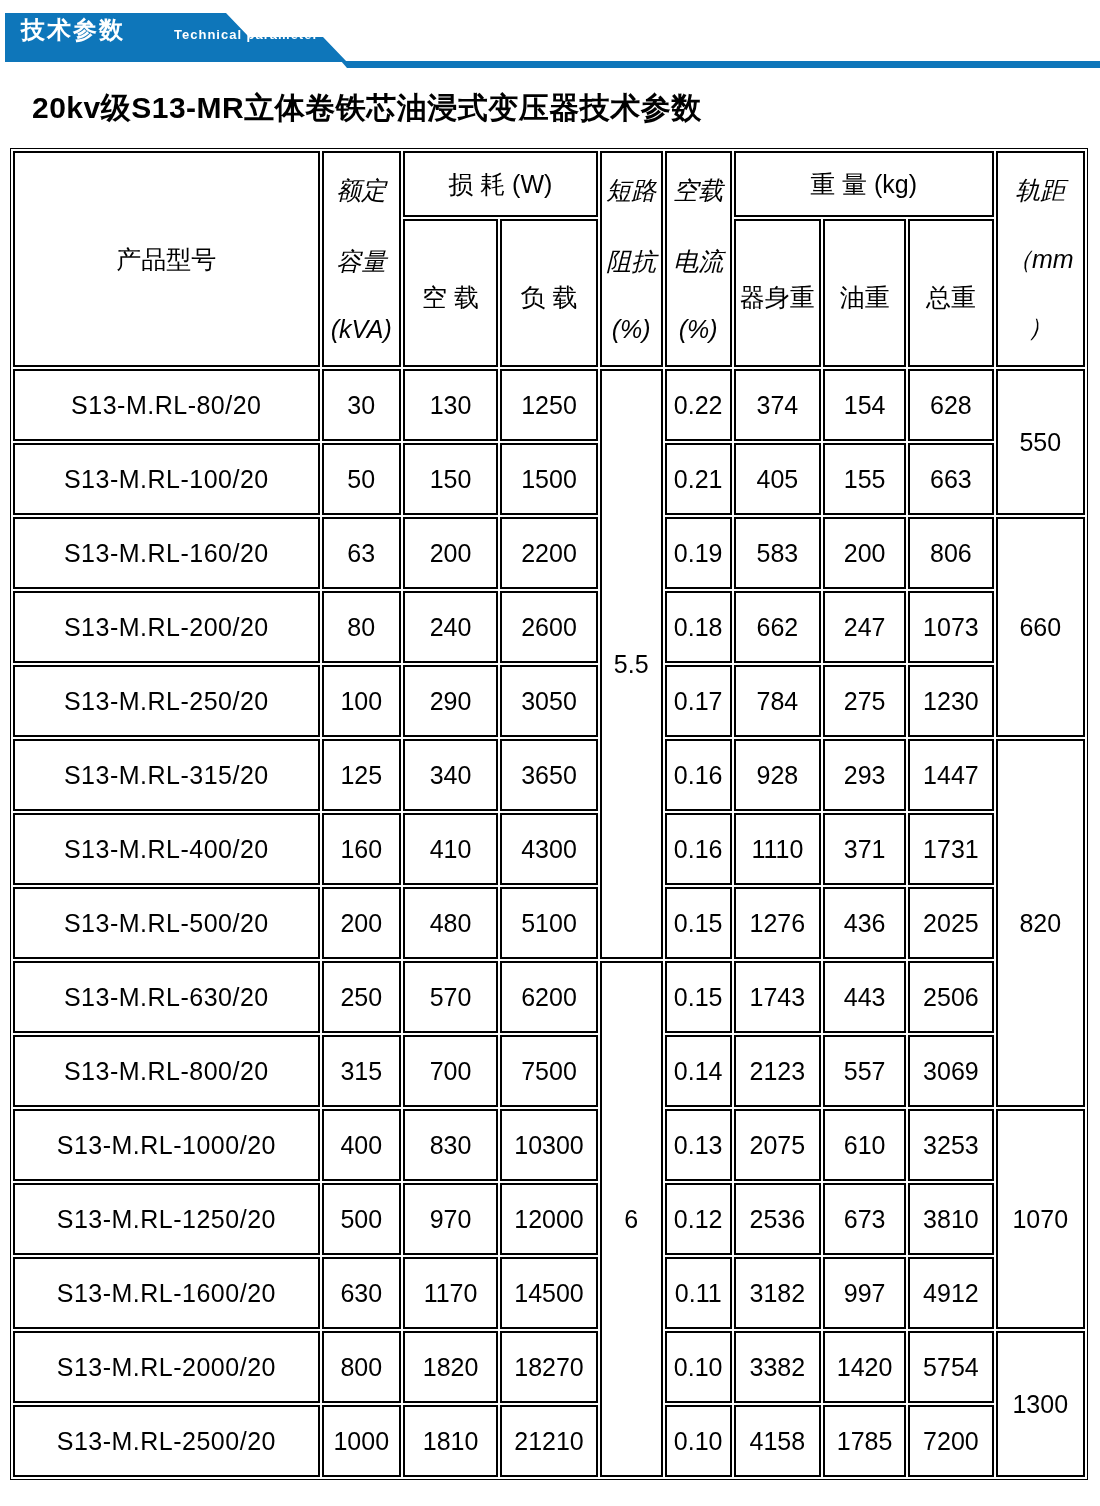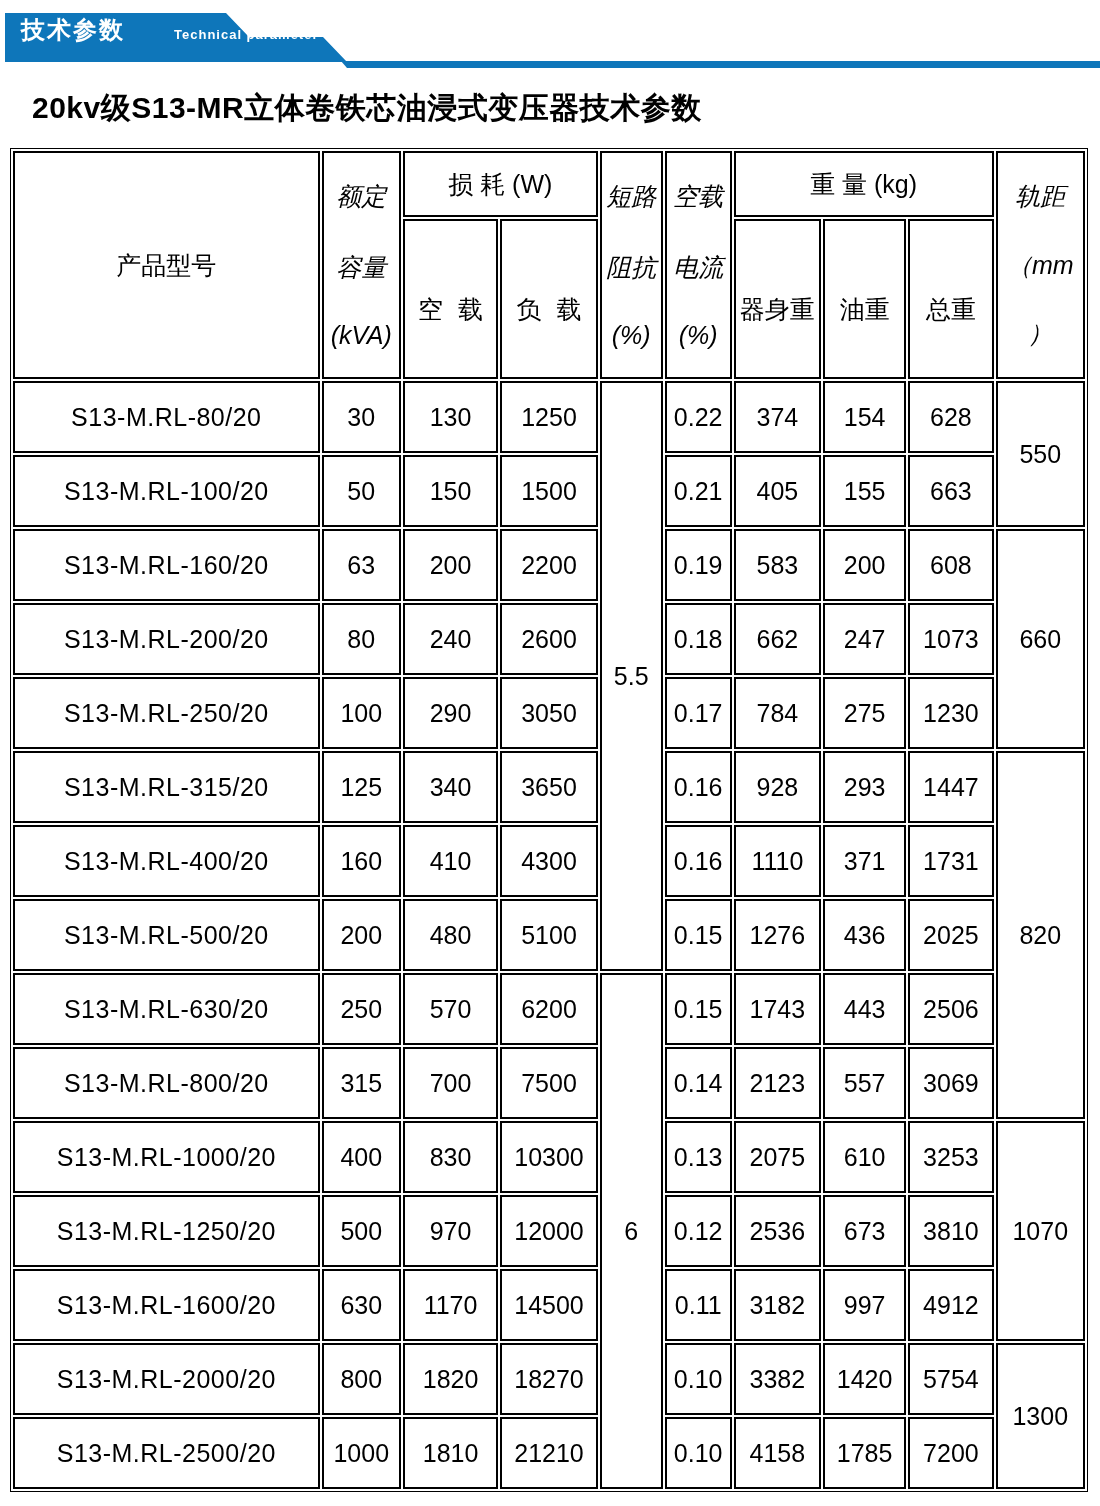--- a/index.html
+++ b/index.html
@@ -51,21 +51,21 @@
     overflow:hidden;
   }
   thead tr.hdr-top th{height:62px;}
   thead tr.hdr-sub th{height:136px;}
   tbody td{height:68px;letter-spacing:0;}
   td.model{letter-spacing:0.5px;}
   .stack{
     display:flex;flex-direction:column;justify-content:space-between;align-items:center;
     height:204px;box-sizing:border-box;padding:17px 0;font-style:italic;
   }
-  .subcell{padding-top:20px;font-family:Liberation Mono, monospace;}
+  .subcell{padding-top:8px;}
 </style>
 </head>
 <body>
 
 <div class="banner">
   <svg width="1100" height="72" aria-hidden="true">
     <polygon points="5,13 226,13 249,37 323,37 347,62 5,62" fill="#0e76ba"></polygon>
     <polygon points="341,61 1100,61 1100,68 347,68" fill="#0e76ba"></polygon>
   </svg>
   <span class="banner-title">技术参数</span>
@@ -153,21 +153,21 @@
         <td>663</td>
       </tr>
       <tr>
         <td class="model">S13-M.RL-160/20</td>
         <td>63</td>
         <td>200</td>
         <td>2200</td>
         <td>0.19</td>
         <td>583</td>
         <td>200</td>
-        <td>608</td>
+        <td>806</td>
         <td rowspan="3">660</td>
       </tr>
       <tr>
         <td class="model">S13-M.RL-200/20</td>
         <td>80</td>
         <td>240</td>
         <td>2600</td>
         <td>0.18</td>
         <td>662</td>
         <td>247</td>

